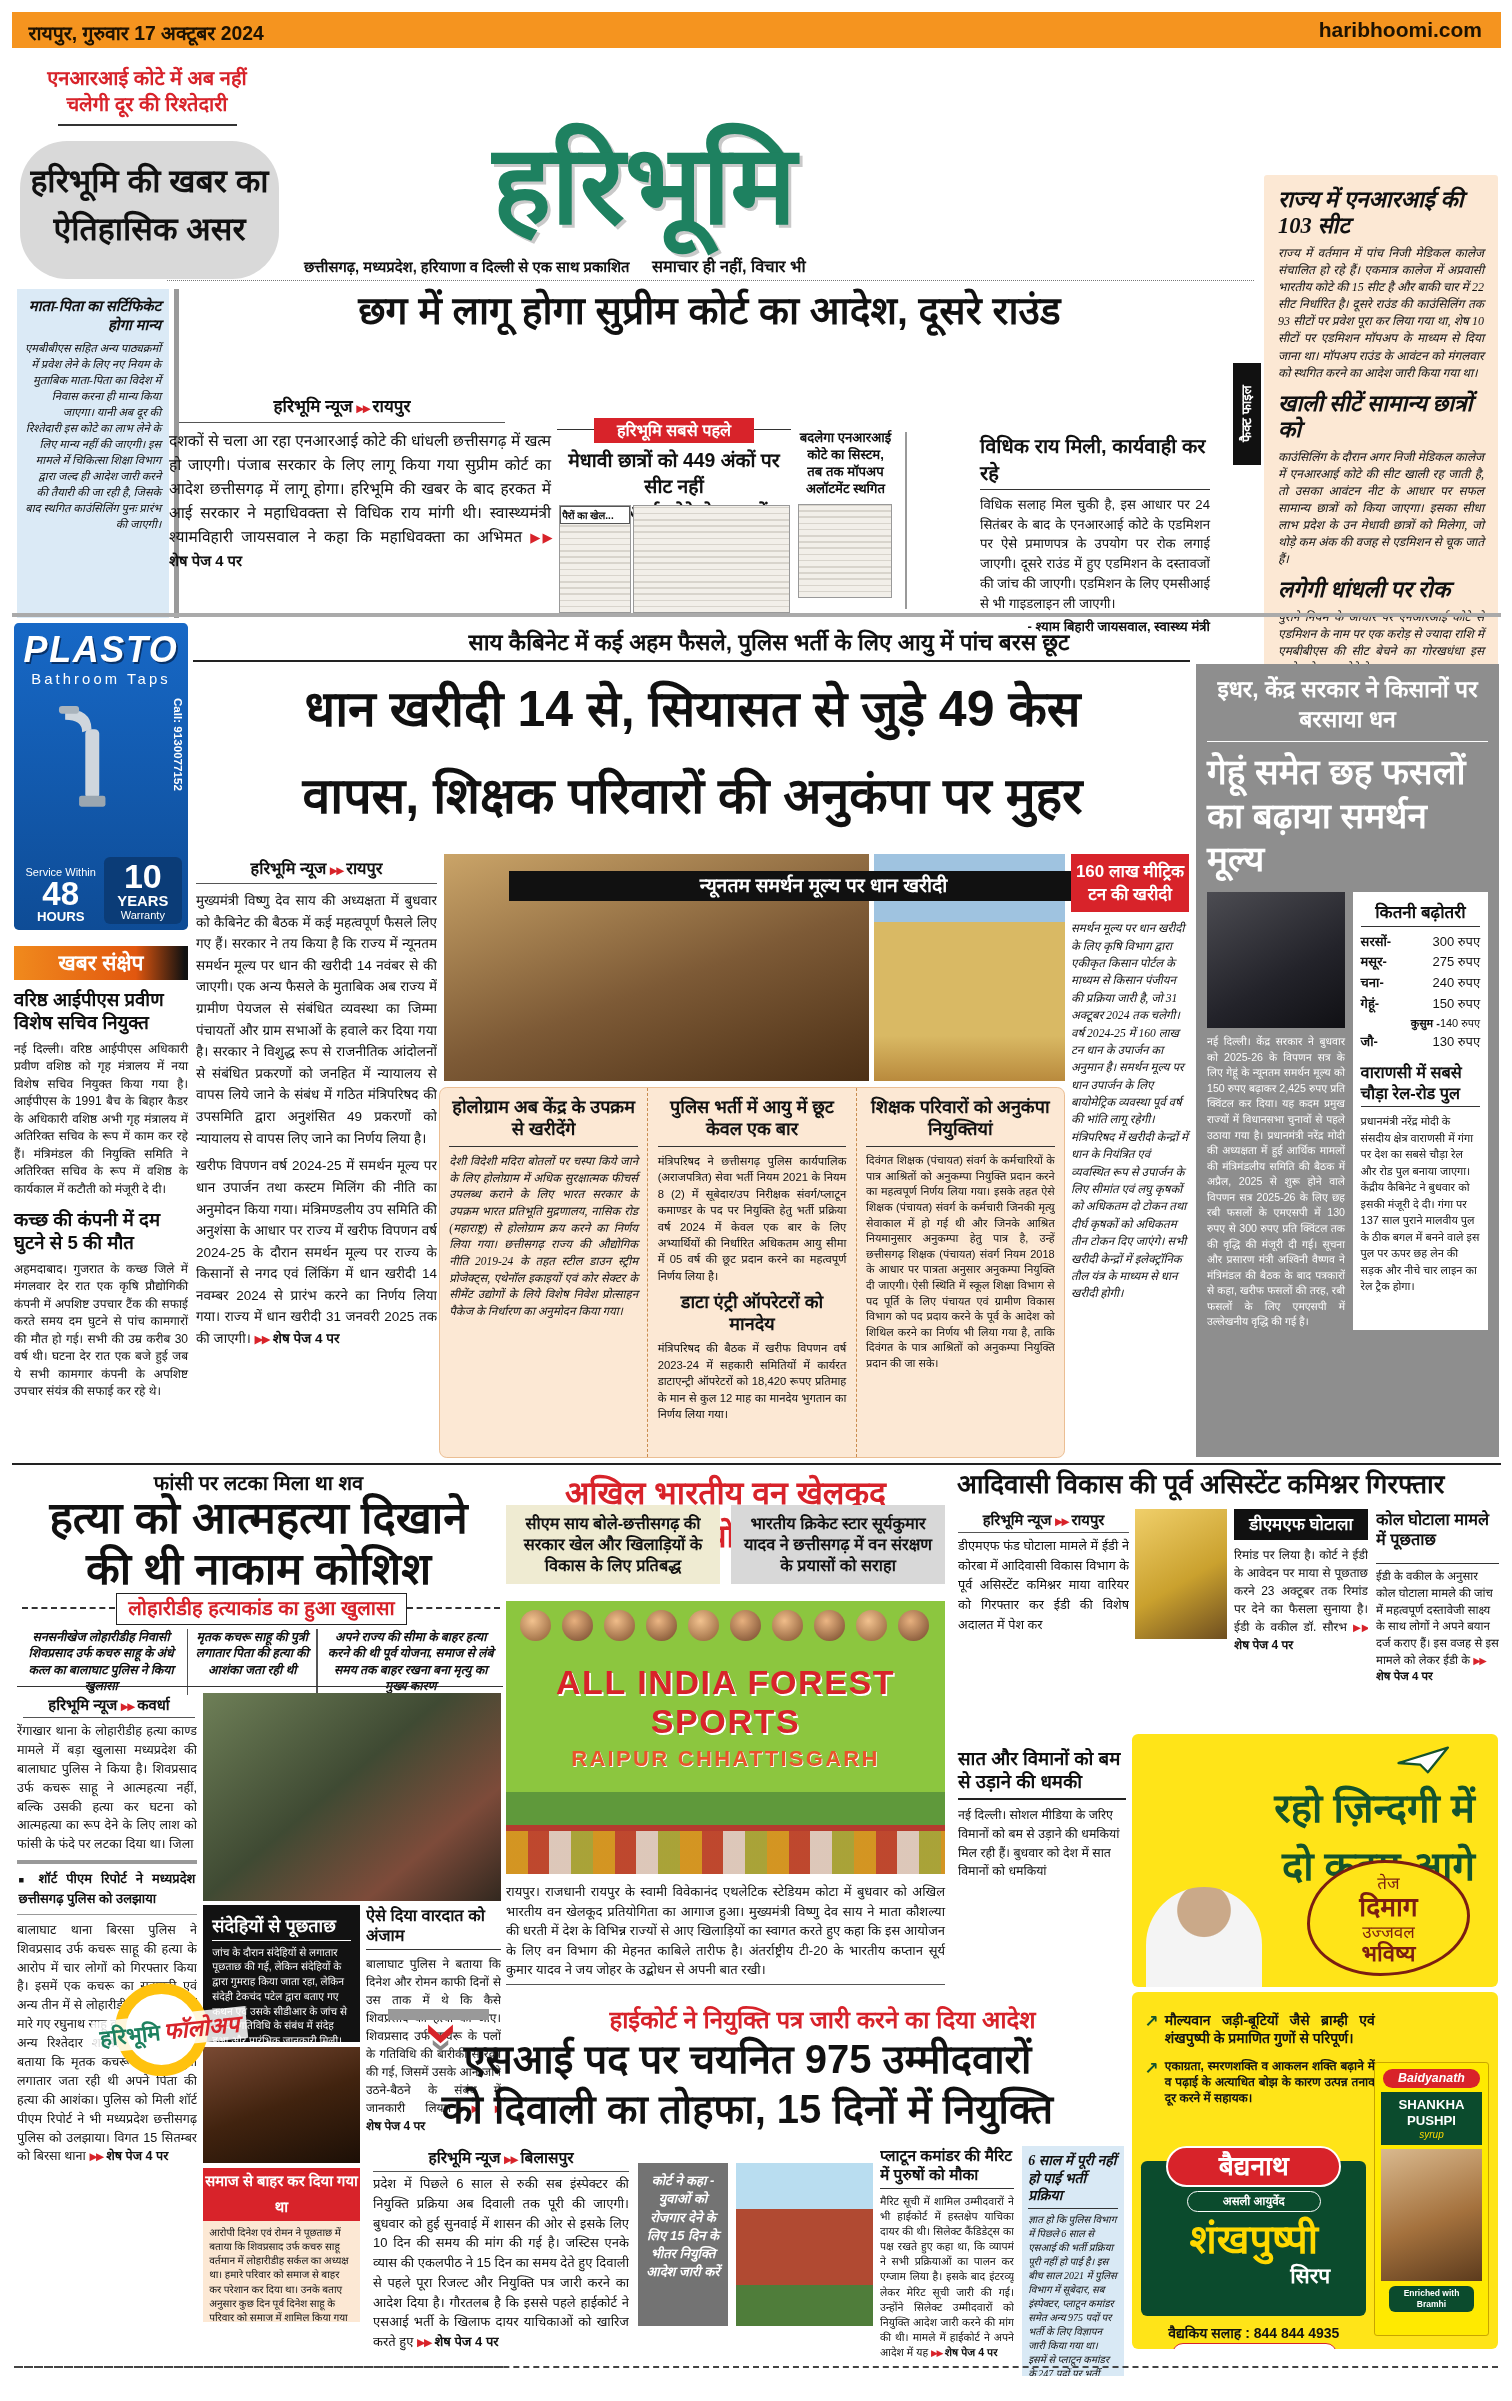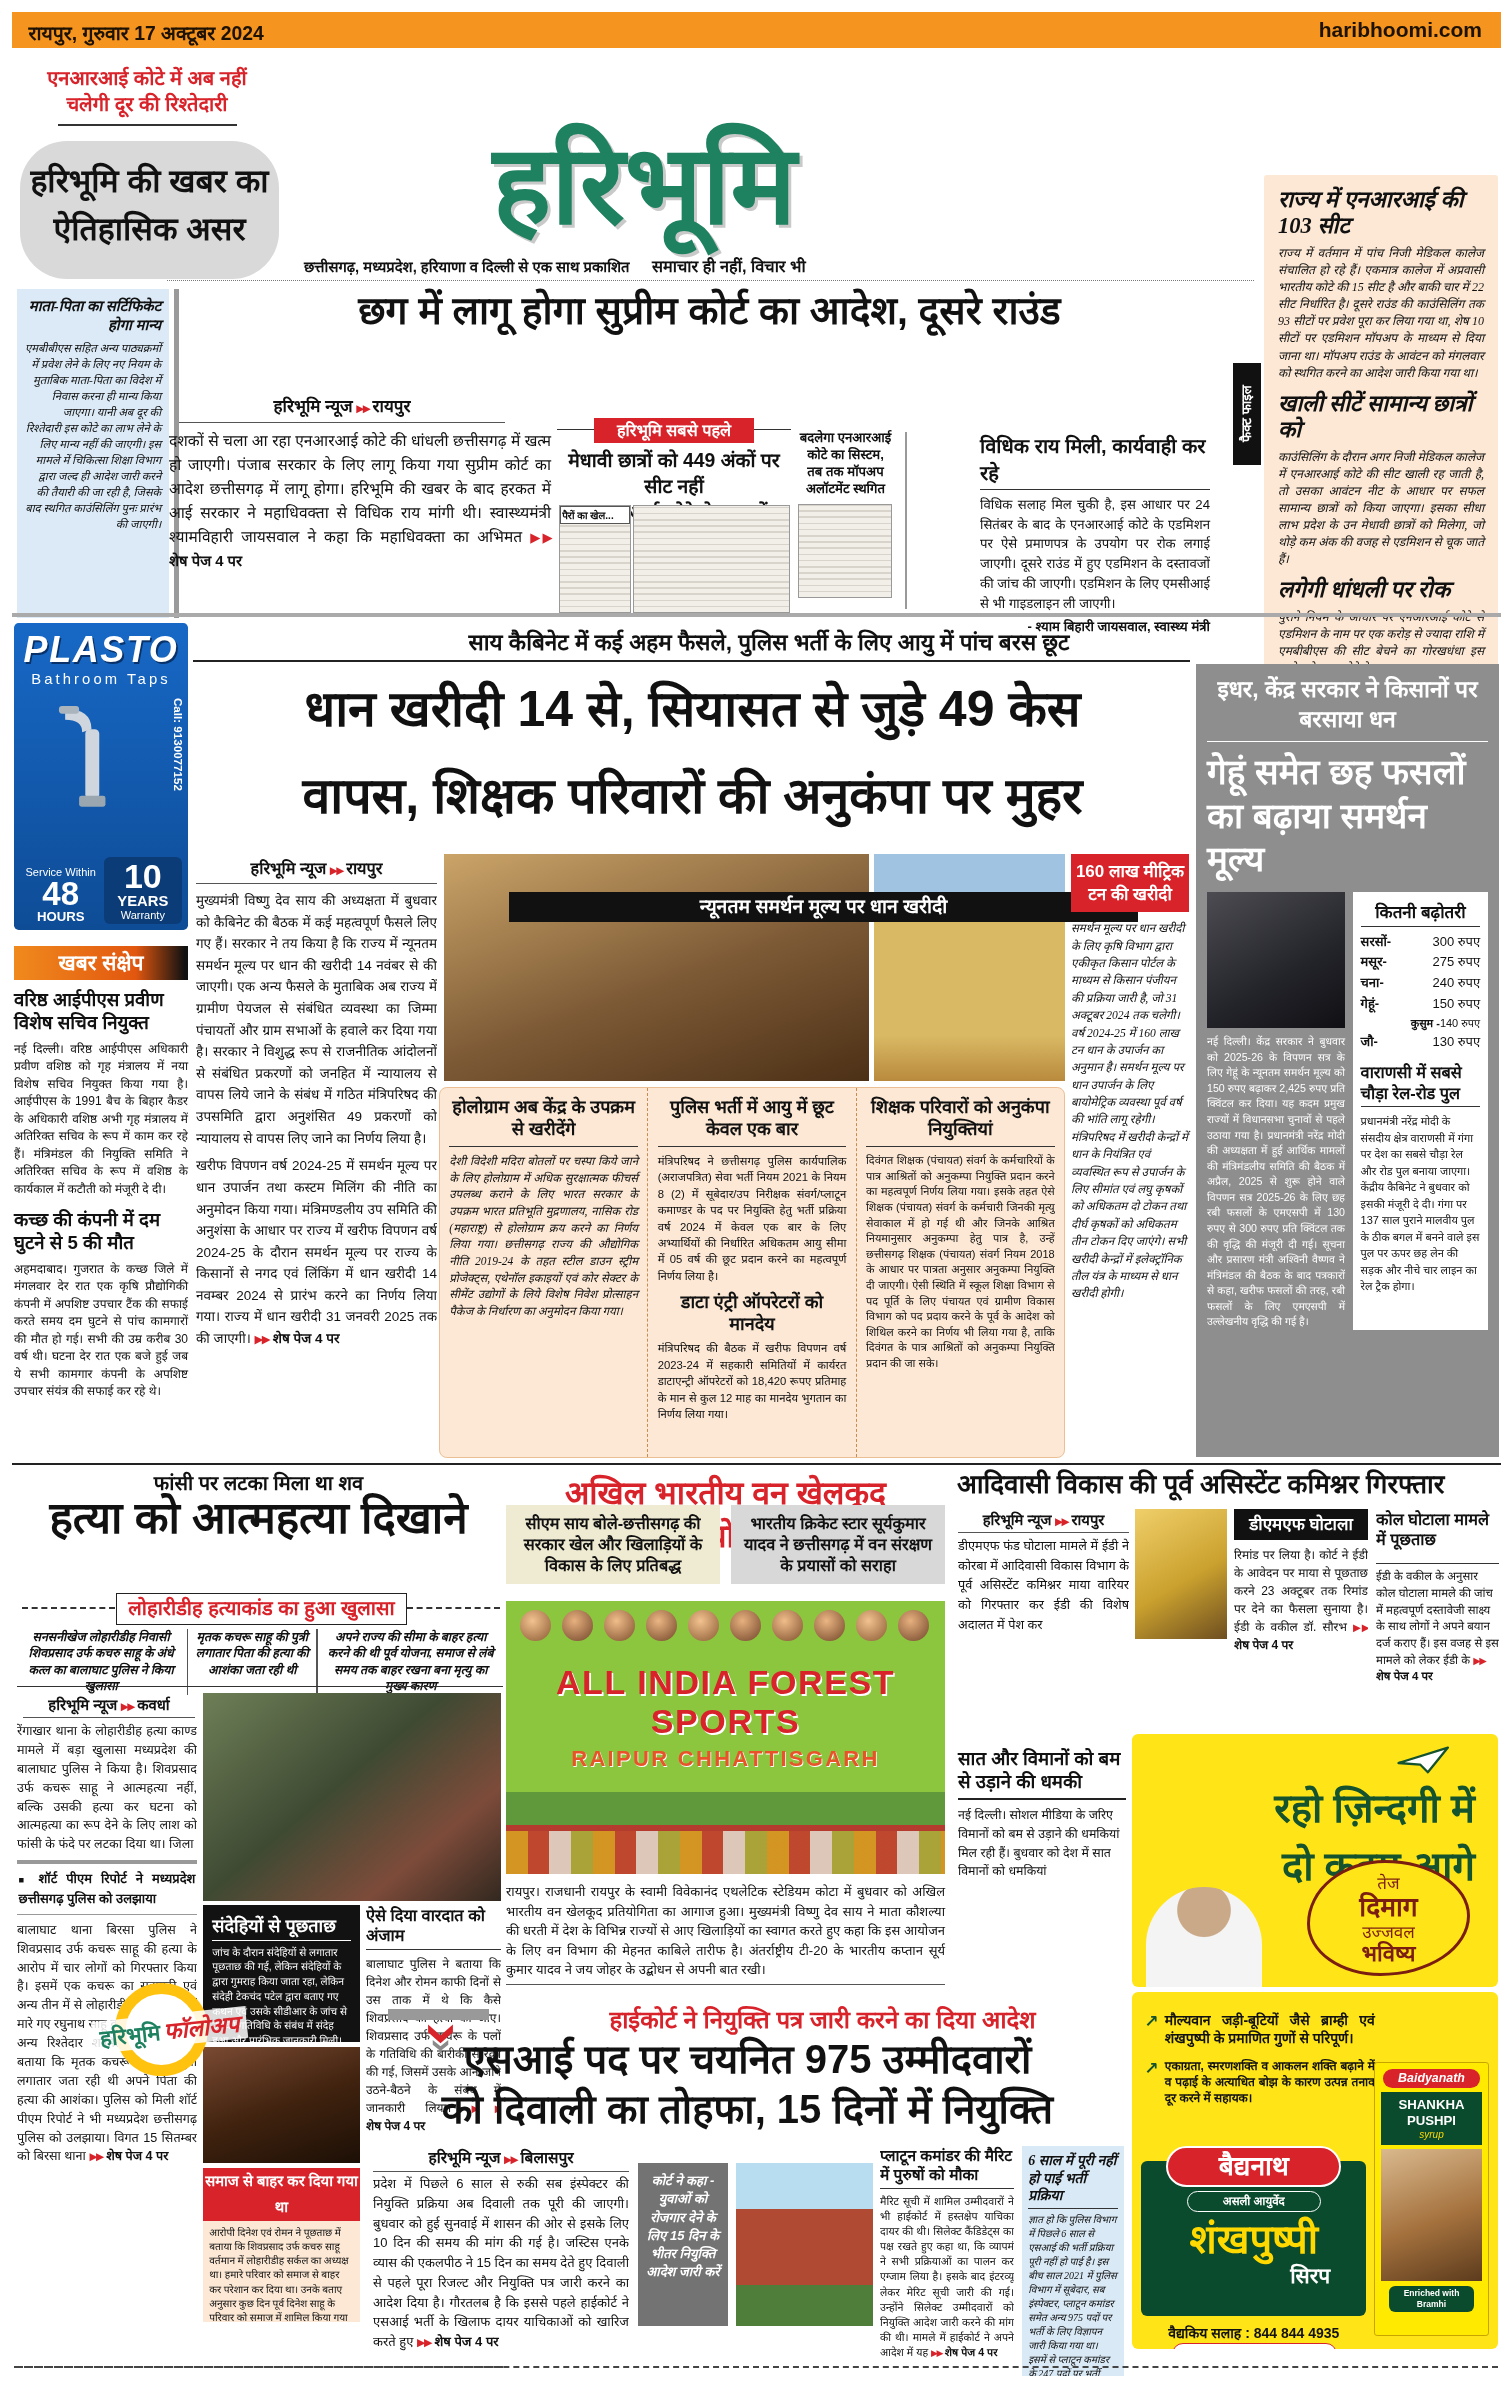--- a/index.html
+++ b/index.html
@@ -153,21 +153,21 @@
     <div>मुख्यमंत्री विष्णु देव साय की अध्यक्षता में बुधवार को कैबिनेट की बैठक में कई महत्वपूर्ण फैसले लिए गए हैं। सरकार ने तय किया है कि राज्य में न्यूनतम समर्थन मूल्य पर धान की खरीदी 14 नवंबर से की जाएगी। एक अन्य फैसले के मुताबिक अब राज्य में ग्रामीण पेयजल से संबंधित व्यवस्था का जिम्मा पंचायतों और ग्राम सभाओं के हवाले कर दिया गया है। सरकार ने विशुद्ध रूप से राजनीतिक आंदोलनों से संबंधित प्रकरणों को जनहित में न्यायालय से वापस लिये जाने के संबंध में गठित मंत्रिपरिषद की उपसमिति द्वारा अनुशंसित 49 प्रकरणों को न्यायालय से वापस लिए जाने का निर्णय लिया है।</div>
     <div style="margin-top:6.2px;">
       <span>खरीफ विपणन वर्ष 2024-25 में समर्थन मूल्य पर धान उपार्जन तथा कस्टम मिलिंग की नीति का अनुमोदन किया गया। मंत्रिमण्डलीय उप समिति की अनुशंसा के आधार पर राज्य में खरीफ विपणन वर्ष 2024-25 के दौरान समर्थन मूल्य पर राज्य के किसानों से नगद एवं लिंकिंग में धान खरीदी 14 नवम्बर 2024 से प्रारंभ करने का निर्णय लिया गया। राज्य में धान खरीदी 31 जनवरी 2025 तक की जाएगी।</span>
       <span class="arrows">▶▶</span>
       <span class="morel">शेष पेज 4 पर</span>
     </div>
   </div>
 
   <div class="abs photo" style="left:444px;top:854px;width:425px;height:227px;background:linear-gradient(160deg,#caa468,#7d5a36 55%,#4c3016);"></div>
   <div class="abs photo" style="left:874px;top:854px;width:191px;height:227px;background:linear-gradient(180deg,#9fc3e0 0 30%,#d9b964 30% 80%,#b98a3d);"></div>
-  <div class="abs ctr b white" style="left:509px;top:892px;width:629px;height:29.5px;background:#111;font-size:19.4px;line-height:29.5px;">न्यूनतम समर्थन मूल्य पर धान खरीदी</div>
+  <div class="abs ctr b white" style="left:509px;top:871px;width:629px;height:29.5px;background:#111;font-size:19.4px;line-height:29.5px;">न्यूनतम समर्थन मूल्य पर धान खरीदी</div>
 
   <div class="abs" style="left:1071px;top:854px;width:118px;height:604px;">
     <div class="ctr b white" style="background:#D8232A;padding:6.2px 3.1px;">
       <div style="font-size:17px;line-height:23px;">160 लाख मीट्रिक</div>
       <div style="font-size:17px;line-height:23px;">टन की खरीदी</div>
     </div>
     <div class="it serif" style="font-size:11.6px;line-height:1.5;margin-top:7.8px;">समर्थन मूल्य पर धान खरीदी के लिए कृषि विभाग द्वारा एकीकृत किसान पोर्टल के माध्यम से किसान पंजीयन की प्रक्रिया जारी है, जो 31 अक्टूबर 2024 तक चलेगी। वर्ष 2024-25 में 160 लाख टन धान के उपार्जन का अनुमान है। समर्थन मूल्य पर धान उपार्जन के लिए बायोमेट्रिक व्यवस्था पूर्व वर्ष की भांति लागू रहेगी। मंत्रिपरिषद में खरीदी केन्द्रों में धान के नियंत्रित एवं व्यवस्थित रूप से उपार्जन के लिए सीमांत एवं लघु कृषकों को अधिकतम दो टोकन तथा दीर्घ कृषकों को अधिकतम तीन टोकन दिए जाएंगे। सभी खरीदी केन्द्रों में इलेक्ट्रॉनिक तौल यंत्र के माध्यम से धान खरीदी होगी।</div>
   </div>
 
   <div class="abs" style="left:439px;top:1087px;width:626px;height:371px;background:#FCE8D4;border:0.8px solid #EBBE93;border-radius:7.8px;box-sizing:border-box;display:flex;">
@@ -227,20 +227,21 @@
         <div style="font-size:11px;line-height:1.5;margin-top:6px;">प्रधानमंत्री नरेंद्र मोदी के संसदीय क्षेत्र वाराणसी में गंगा पर देश का सबसे चौड़ा रेल और रोड पुल बनाया जाएगा। केंद्रीय कैबिनेट ने बुधवार को इसकी मंजूरी दे दी। गंगा पर 137 साल पुराने मालवीय पुल के ठीक बगल में बनने वाले इस पुल पर ऊपर छह लेन की सड़क और नीचे चार लाइन का रेल ट्रैक होगा।</div>
       </div>
     </div>
   </div>
 
   <div class="abs" style="left:11.6px;top:1463px;width:1489px;height:2.3px;background:#222;"></div>
 
   <div class="abs ctr b" style="left:14px;top:1469px;width:489px;font-size:20px;">फांसी पर लटका मिला था शव</div>
   <div class="abs ctr" style="left:11px;top:1492px;width:495px;">
     <div class="b" style="font-size:44px;line-height:51px;">हत्या को आत्महत्या दिखाने</div>
+    <div class="b" style="font-size:44px;line-height:51px;">की थी नाकाम कोशिश</div>
   </div>
   <div class="abs" style="left:22px;top:1607px;width:93px;border-top:2.3px dashed #333;"></div>
   <div class="abs ctr b red" style="left:116px;top:1593px;width:289px;height:29.5px;background:#fff;border:1.6px solid #222;font-size:20px;line-height:29.5px;">लोहारीडीह हत्याकांड का हुआ खुलासा</div>
   <div class="abs" style="left:407px;top:1607px;width:93px;border-top:2.3px dashed #333;"></div>
 
   <div class="abs" style="left:15.5px;top:1629px;width:488px;display:flex;">
     <div class="it b serif ctr" style="flex:1.1;font-size:12.4px;line-height:1.32;padding:0 6.2px;">सनसनीखेज लोहारीडीह निवासी शिवप्रसाद उर्फ कचरु साहू के अंधे कत्ल का बालाघाट पुलिस ने किया खुलासा</div>
     <div style="width:1.6px;background:#555;"></div>
     <div class="it b serif ctr" style="flex:0.8;font-size:12.4px;line-height:1.32;padding:0 6.2px;">मृतक कचरू साहू की पुत्री लगातार पिता की हत्या की आशंका जता रही थी</div>
     <div style="width:1.6px;background:#555;"></div>

